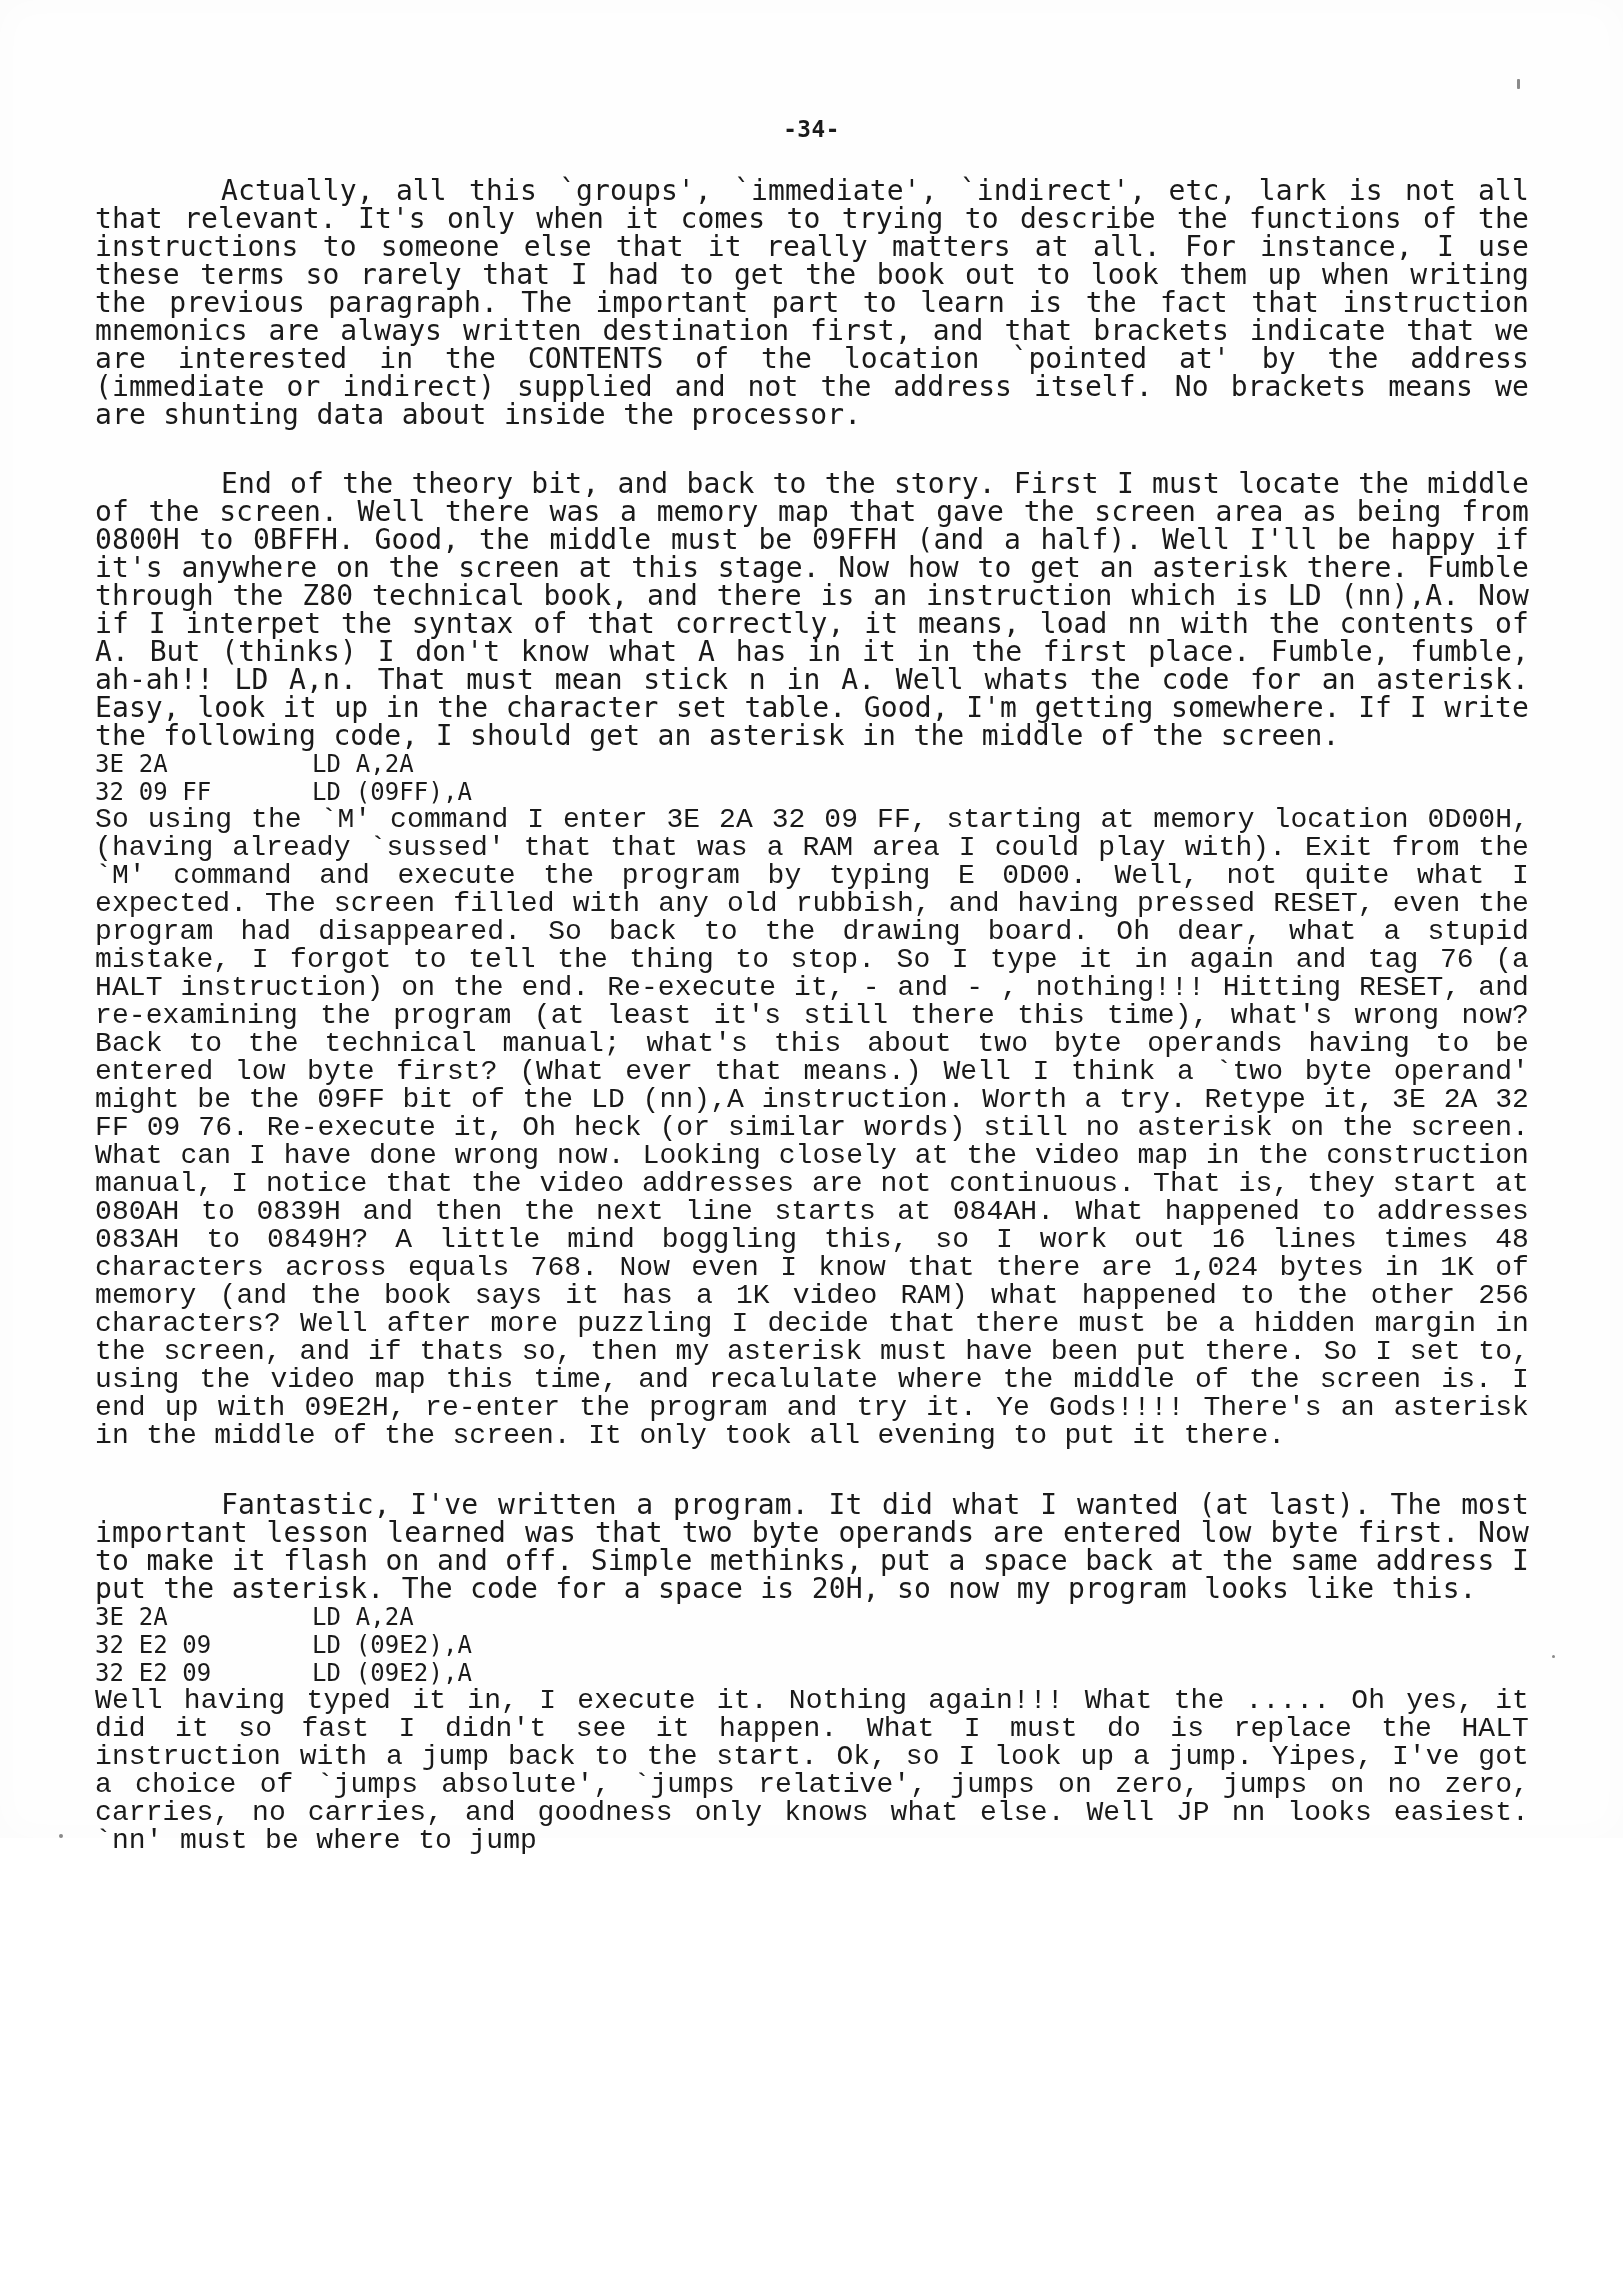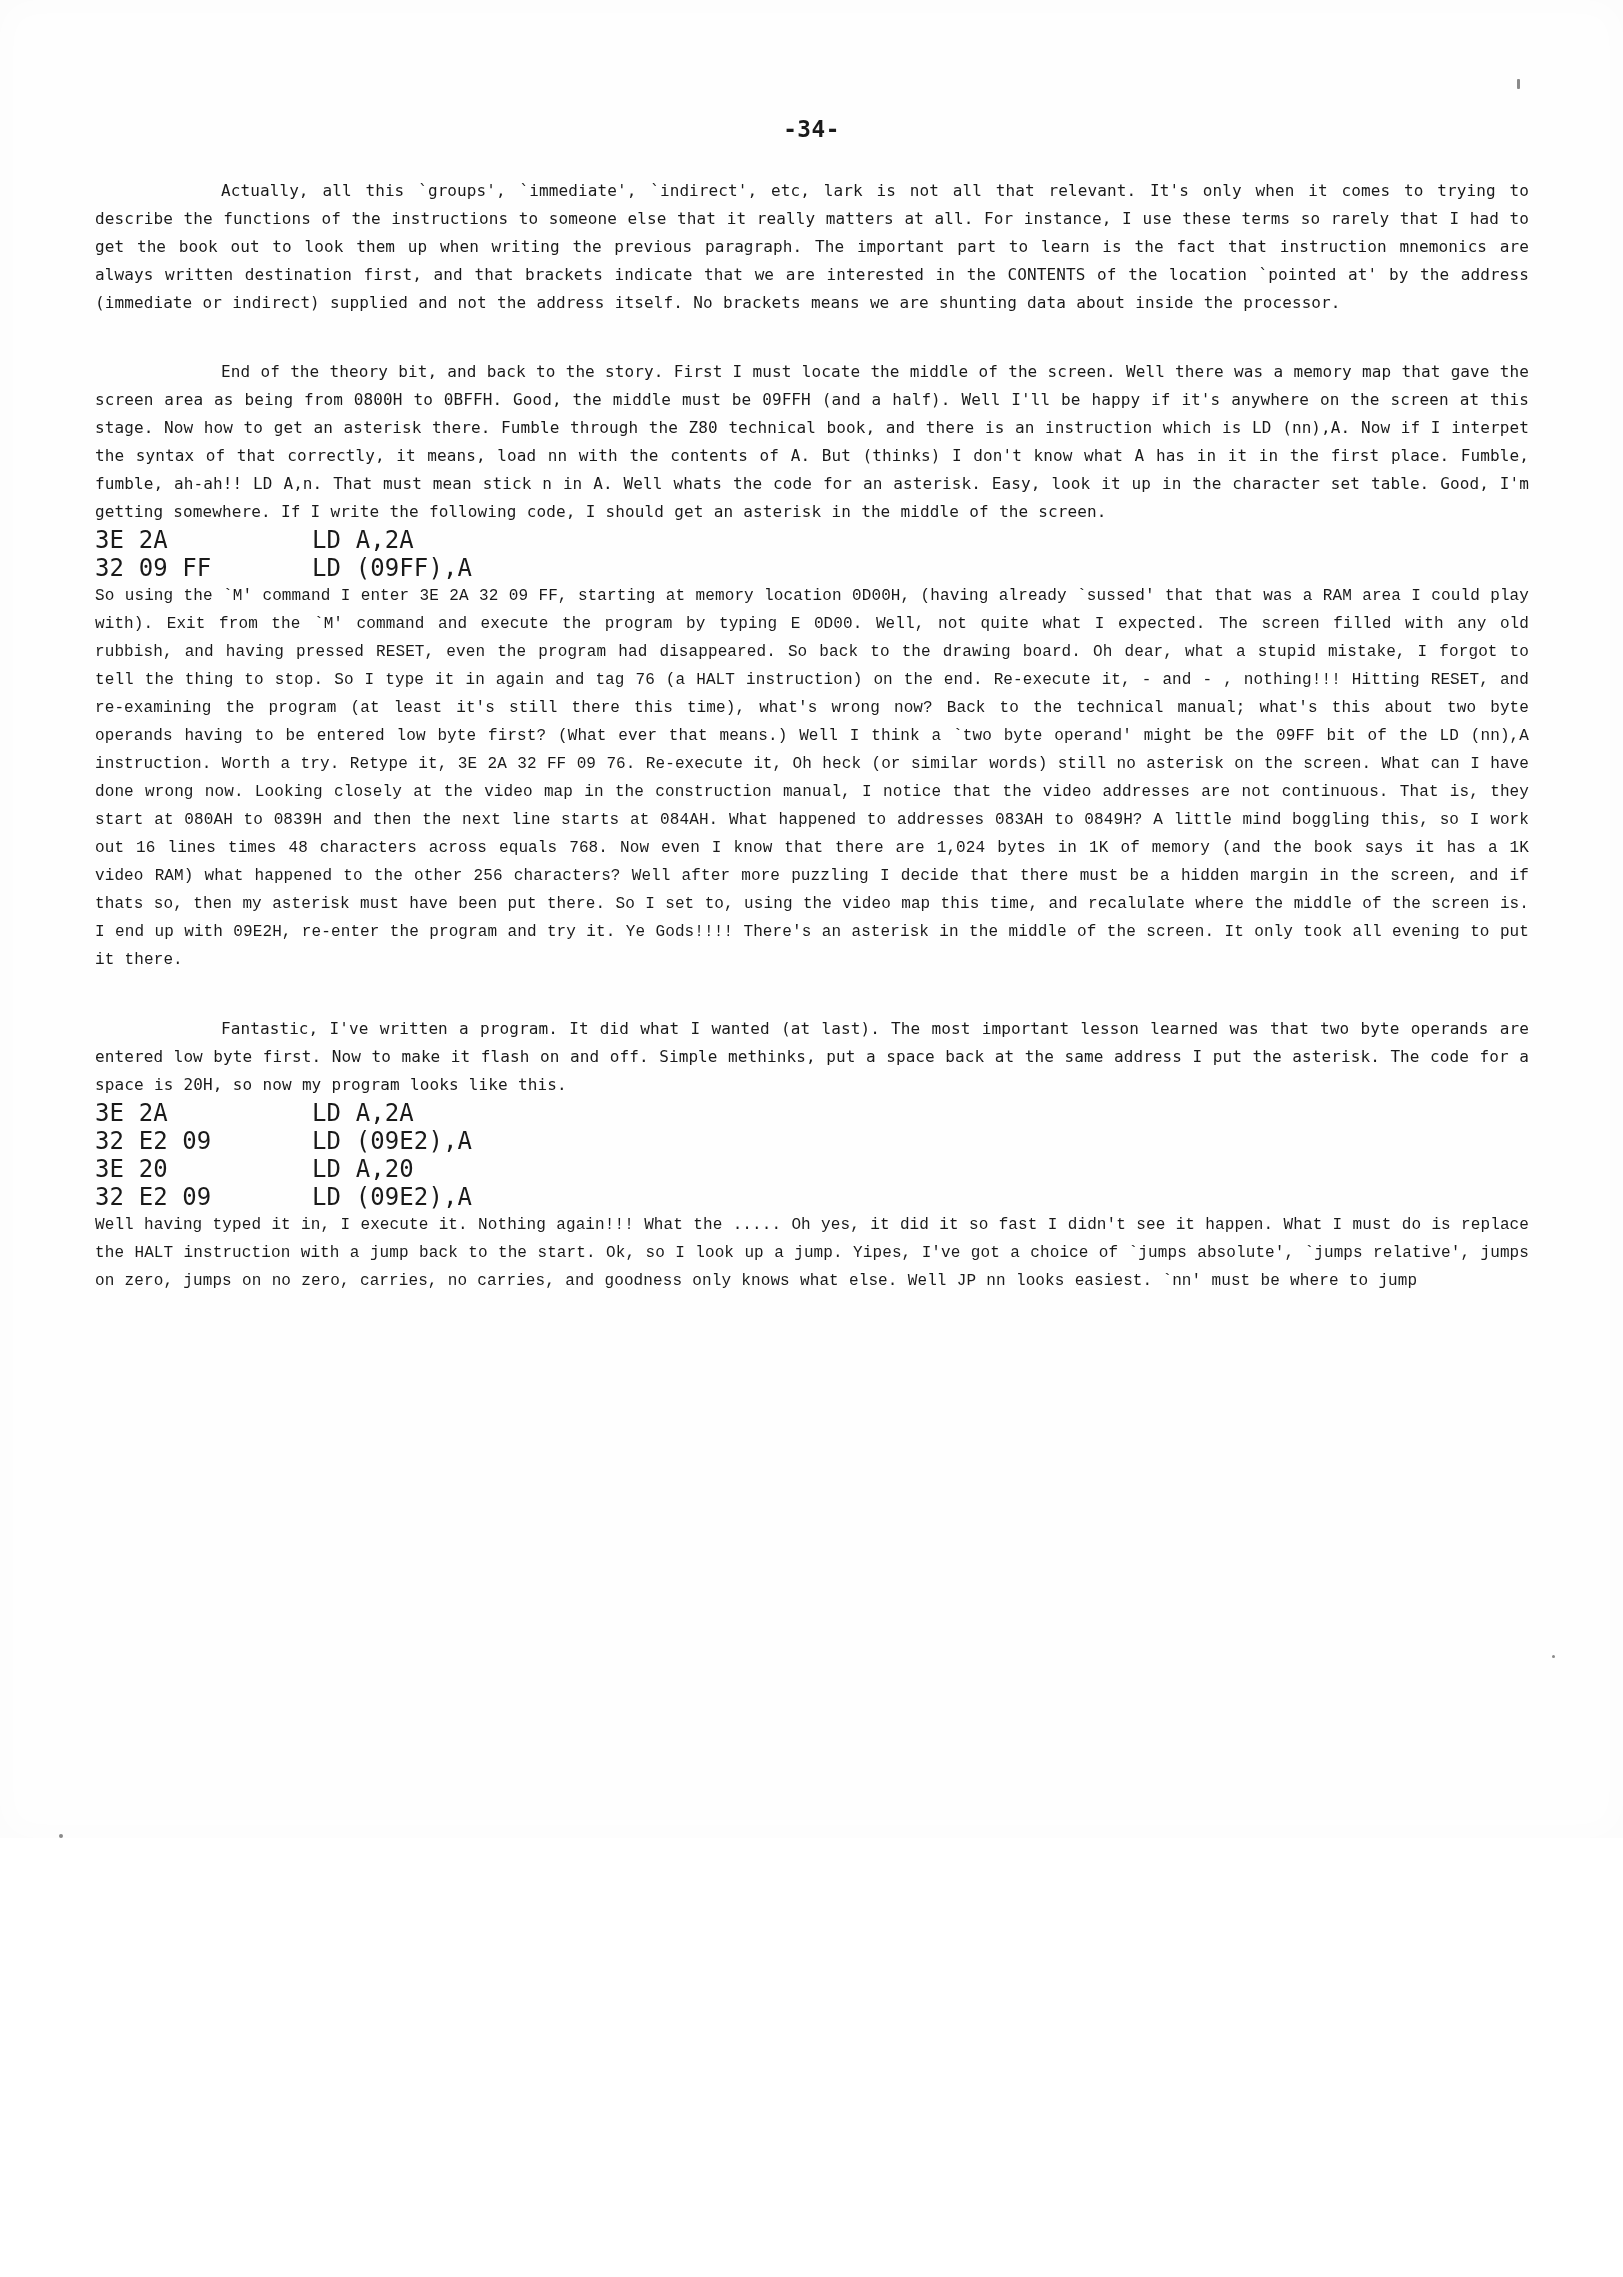--- a/index.html
+++ b/index.html
@@ -44,21 +44,21 @@
 
   .body-col {
     position: absolute;
     left: 95px;
     top: 177px;
     width: 1434px;
   }
 
   p.para {
     margin: 0;
-    font-size: 16px;
+    font-size: 28px;
     line-height: 28px;
     text-align: justify;
     text-indent: 126px;
     letter-spacing: 0.1px;
     word-spacing: 0.5px;
     -webkit-font-smoothing: none;
   }
   p.para.noindent {
     text-indent: 0;
     font-family: Liberation Mono, monospace;
@@ -109,21 +109,20 @@
 
     <p class="para noindent">So using the `M' command I enter 3E 2A 32 09 FF, starting at memory location 0D00H, (having already `sussed' that that was a RAM area I could play with). Exit from the `M' command and execute the program by typing E 0D00. Well, not quite what I expected. The screen filled with any old rubbish, and having pressed RESET, even the program had disappeared. So back to the drawing board. Oh dear, what a stupid mistake, I forgot to tell the thing to stop. So I type it in again and tag 76 (a HALT instruction) on the end. Re-execute it, - and - , nothing!!! Hitting RESET, and re-examining the program (at least it's still there this time), what's wrong now? Back to the technical manual; what's this about two byte operands having to be entered low byte first? (What ever that means.) Well I think a `two byte operand' might be the 09FF bit of the LD (nn),A instruction. Worth a try. Retype it, 3E 2A 32 FF 09 76. Re-execute it, Oh heck (or similar words) still no asterisk on the screen. What can I have done wrong now. Looking closely at the video map in the construction manual, I notice that the video addresses are not continuous. That is, they start at 080AH to 0839H and then the next line starts at 084AH. What happened to addresses 083AH to 0849H? A little mind boggling this, so I work out 16 lines times 48 characters across equals 768. Now even I know that there are 1,024 bytes in 1K of memory (and the book says it has a 1K video RAM) what happened to the other 256 characters? Well after more puzzling I decide that there must be a hidden margin in the screen, and if thats so, then my asterisk must have been put there. So I set to, using the video map this time, and recalulate where the middle of the screen is. I end up with 09E2H, re-enter the program and try it. Ye Gods!!!! There's an asterisk in the middle of the screen. It only took all evening to put it there.</p>
 
     <div class="gap-para"></div>
 
     <p class="para">Fantastic, I've written a program. It did what I wanted (at last). The most important lesson learned was that two byte operands are entered low byte first. Now to make it flash on and off. Simple methinks, put a space back at the same address I put the asterisk. The code for a space is 20H, so now my program looks like this.</p>
 
     <div class="code-block">
       <div class="code-line"><span class="op">3E 2A</span><span>LD A,2A</span></div>
       <div class="code-line"><span class="op">32 E2 09</span><span>LD (09E2),A</span></div>
-      <div class="code-line"><span class="op">3E 20</span><span>LD A,20</span></div>
       <div class="code-line"><span class="op">32 E2 09</span><span>LD (09E2),A</span></div>
     </div>
 
     <p class="para noindent">Well having typed it in, I execute it. Nothing again!!! What the ..... Oh yes, it did it so fast I didn't see it happen. What I must do is replace the HALT instruction with a jump back to the start. Ok, so I look up a jump. Yipes, I've got a choice of `jumps absolute', `jumps relative', jumps on zero, jumps on no zero, carries, no carries, and goodness only knows what else. Well JP nn looks easiest. `nn' must be where to jump</p>
 
   </div>
 
   <div class="speck" style="left:1517px; top:79px; width:3px; height:9.9px; border-radius:1px;"></div>
   <div class="speck" style="left:59px; top:1834px; width:3.9px; height:3.9px;"></div>
   <div class="speck" style="left:1552px; top:1655px; width:3px; height:3px;"></div>

